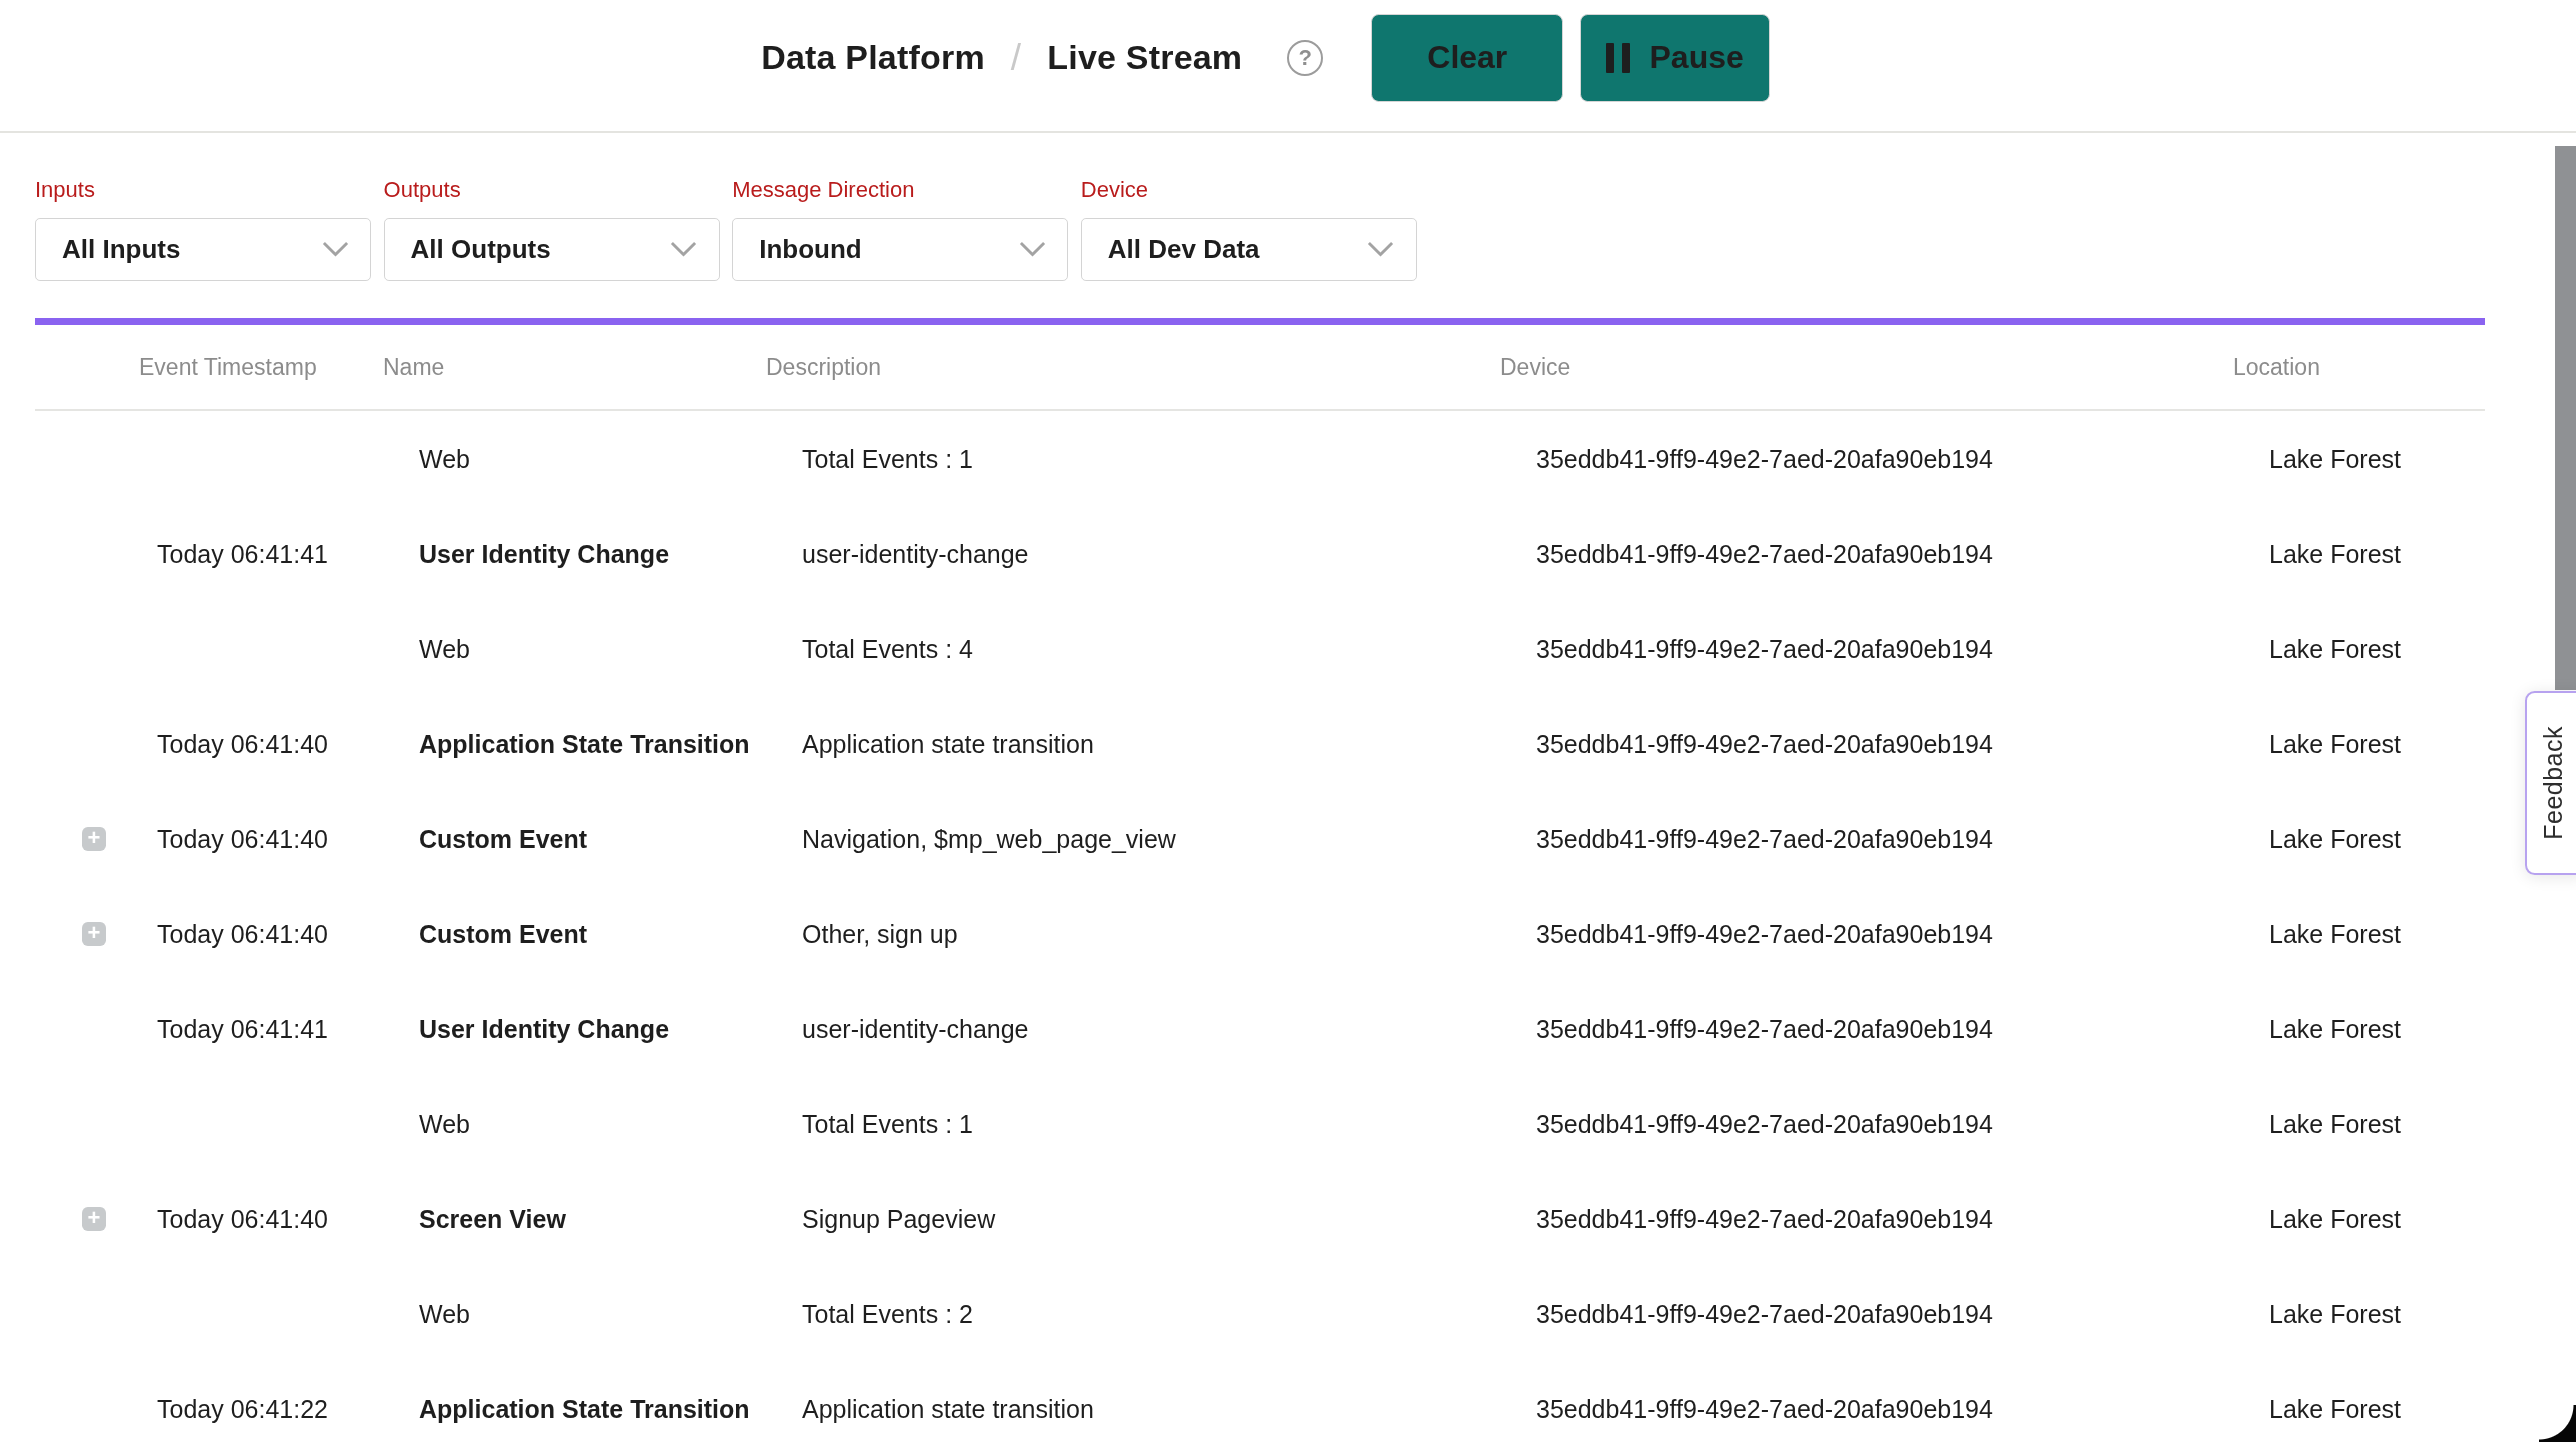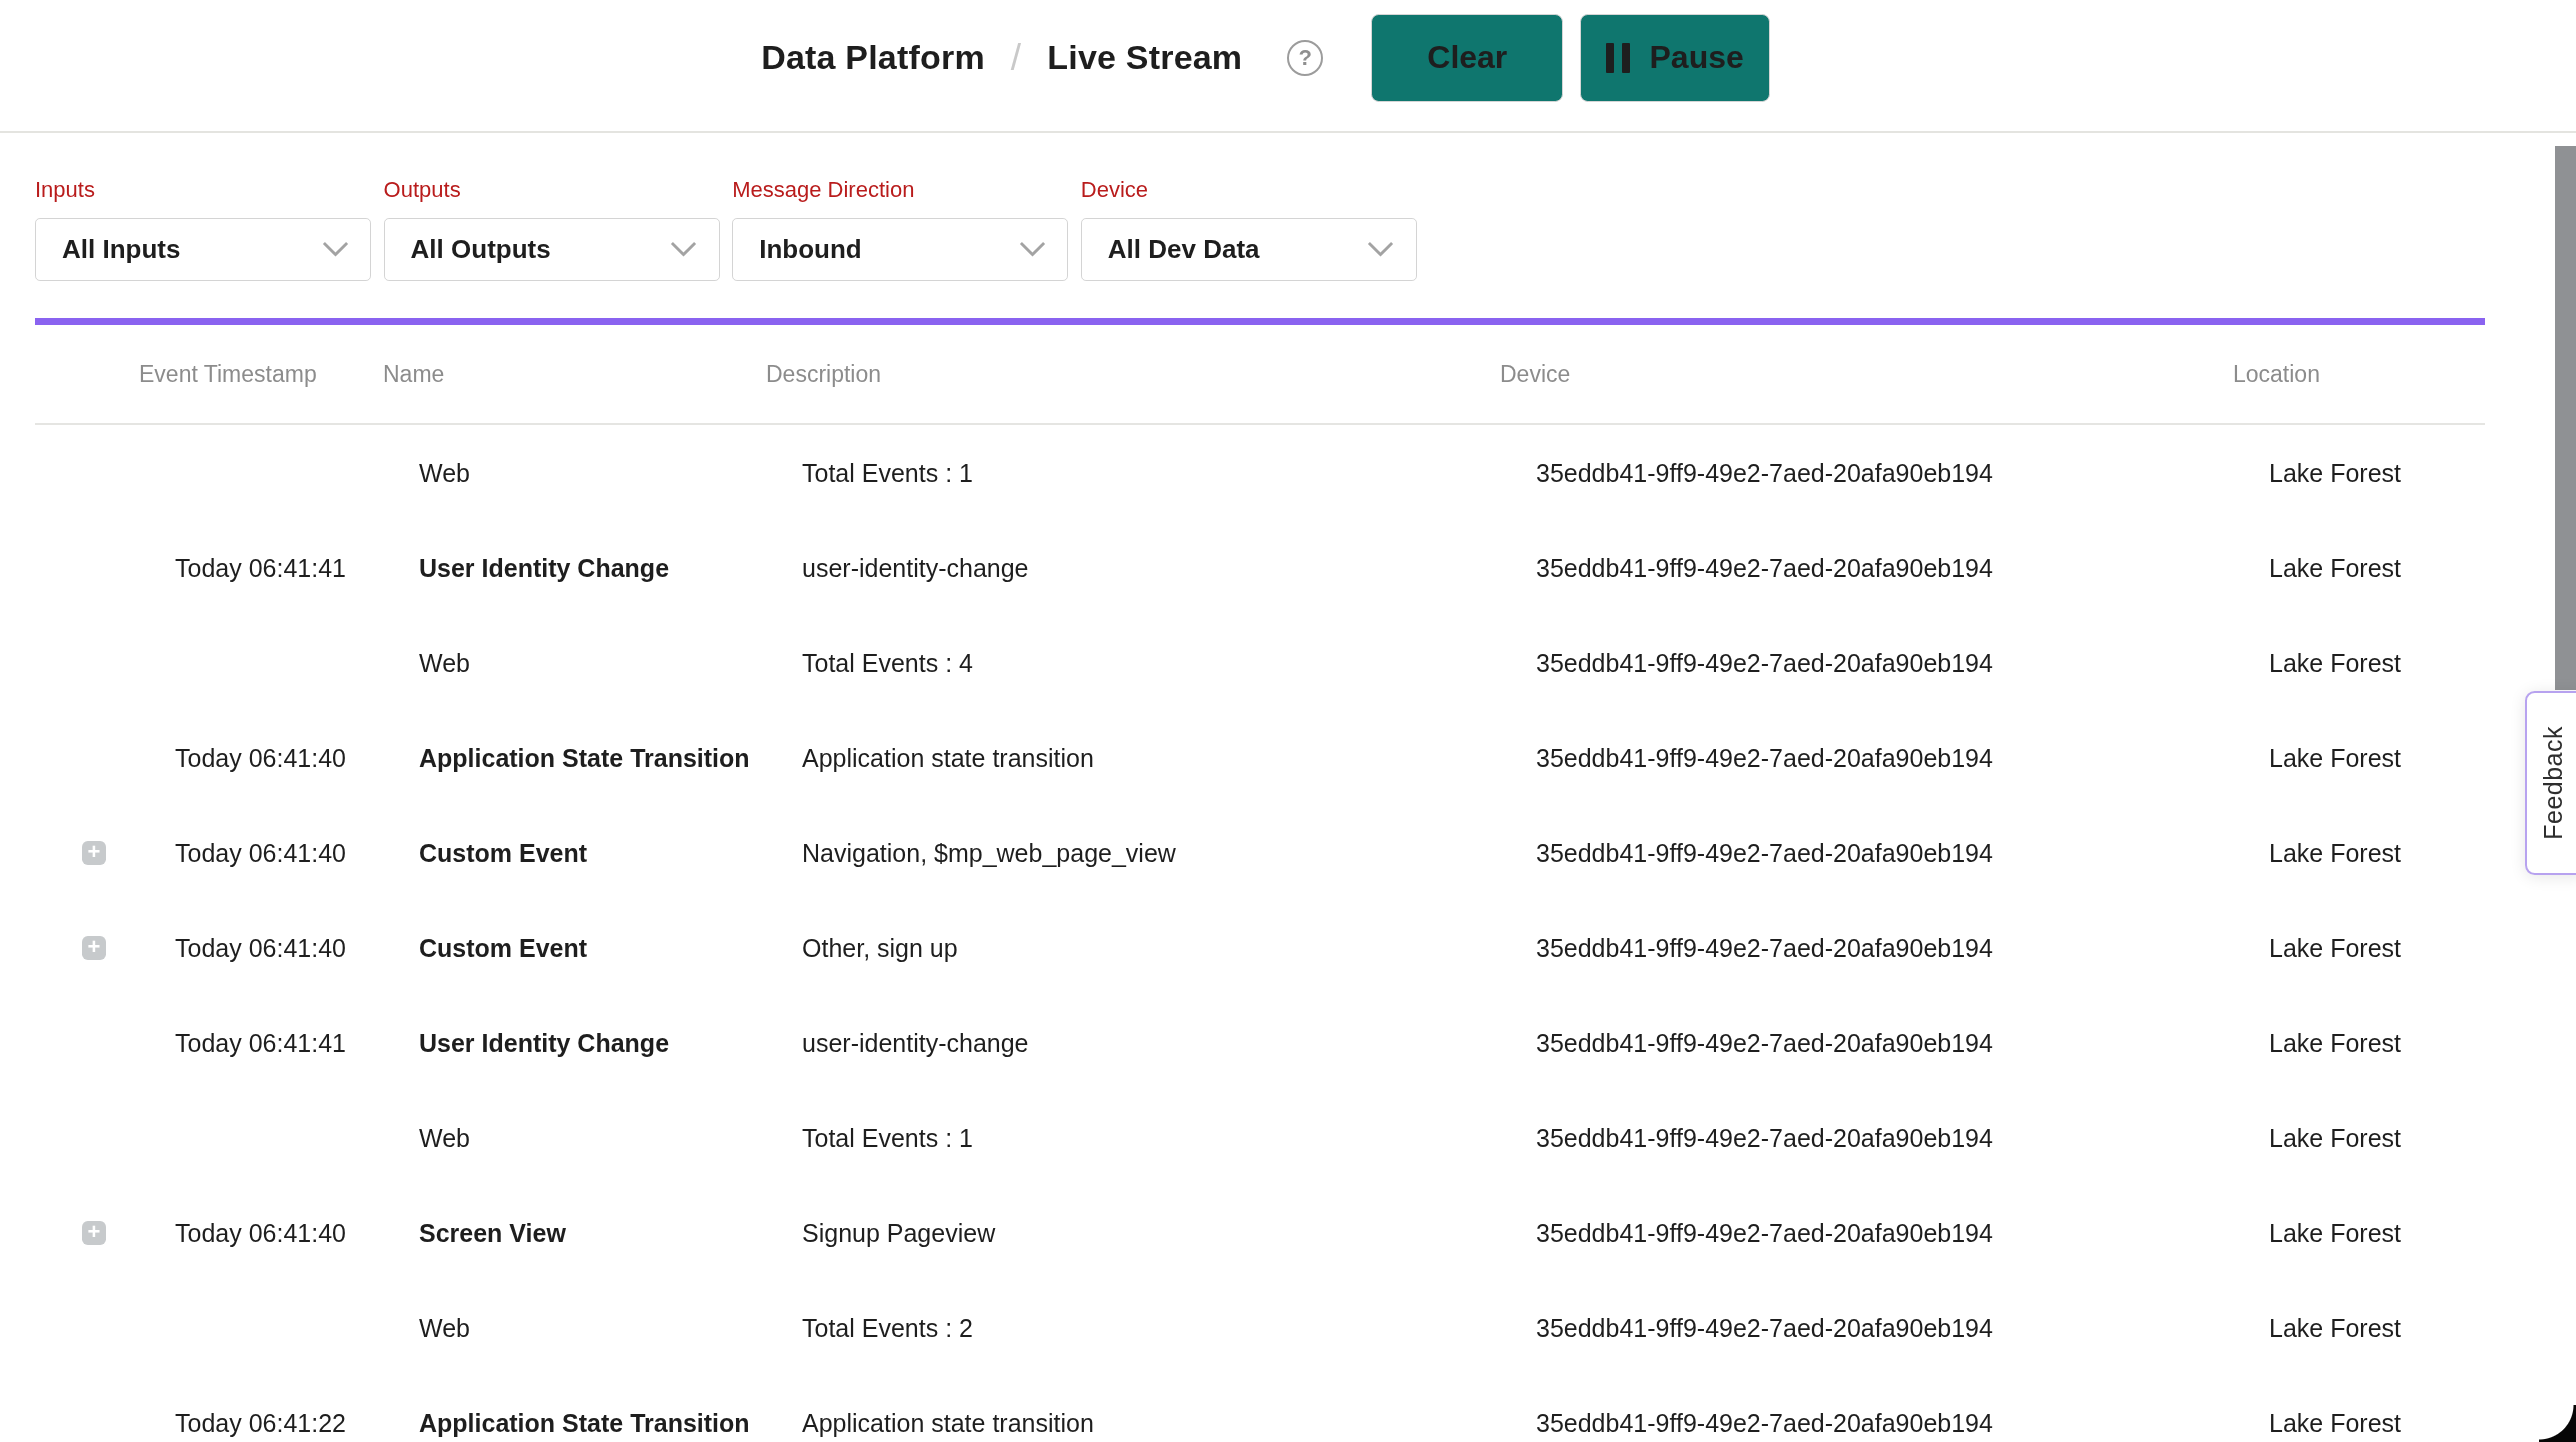--- a/index.html
+++ b/index.html
@@ -45,31 +45,31 @@
     display:flex; align-items:center; justify-content:space-between;
     padding:0 21.4px 0 26px; cursor:pointer;
   }
   .filter-value { font-size:26px; font-weight:700; }
   .chevron { flex:none; }
 
   
   .accent-bar { margin:37px 0 0 35px; width:2450px; height:7.8px; background:var(--purple); }
 
   
-  .thead { position:relative; height:100px; margin-left:35px; width:2450px; border-bottom:2.9px solid #e5e5e2; }
+  .thead { position:relative; height:86px; margin-left:35px; width:2450px; border-bottom:2.9px solid #e5e5e2; }
   .thead span { position:absolute; top:50%; transform:translateY(-50%); font-size:23px; color:#8c8c8c; white-space:nowrap; }
   .col-time-h   { left:104px; }
   .col-name-h   { left:348px; }
   .col-desc-h   { left:731px; }
   .col-device-h { left:1465px; }
   .col-loc-h    { left:2198px; }
 
   .row { position:relative; height:95px; width:100%; cursor:pointer;margin-left:36px; }
   .row > span, .row > button { position:absolute; top:50%; transform:translateY(-50%); white-space:nowrap; }
-  .cell-time   { left:139px;  font-size:25px; }
+  .cell-time   { left:121px;  font-size:25px; }
   .cell-name   { left:383px;  font-size:25px; }
   .cell-name.bold { font-weight:700; }
   .cell-desc   { left:766px;  font-size:25px; }
   .cell-device { left:1500px; font-size:25px; }
   .cell-loc    { left:2233px; font-size:25px; }
   .plus-button {
     left:46px; width:24px; height:24px; border:none; border-radius:5.8px;
     background:var(--plus-bg); color:#fff; font-size:22px; font-weight:700;
     display:flex; align-items:center; justify-content:center; line-height:1;
     cursor:pointer; padding:0 0 1.9px 0; font-family:inherit;

